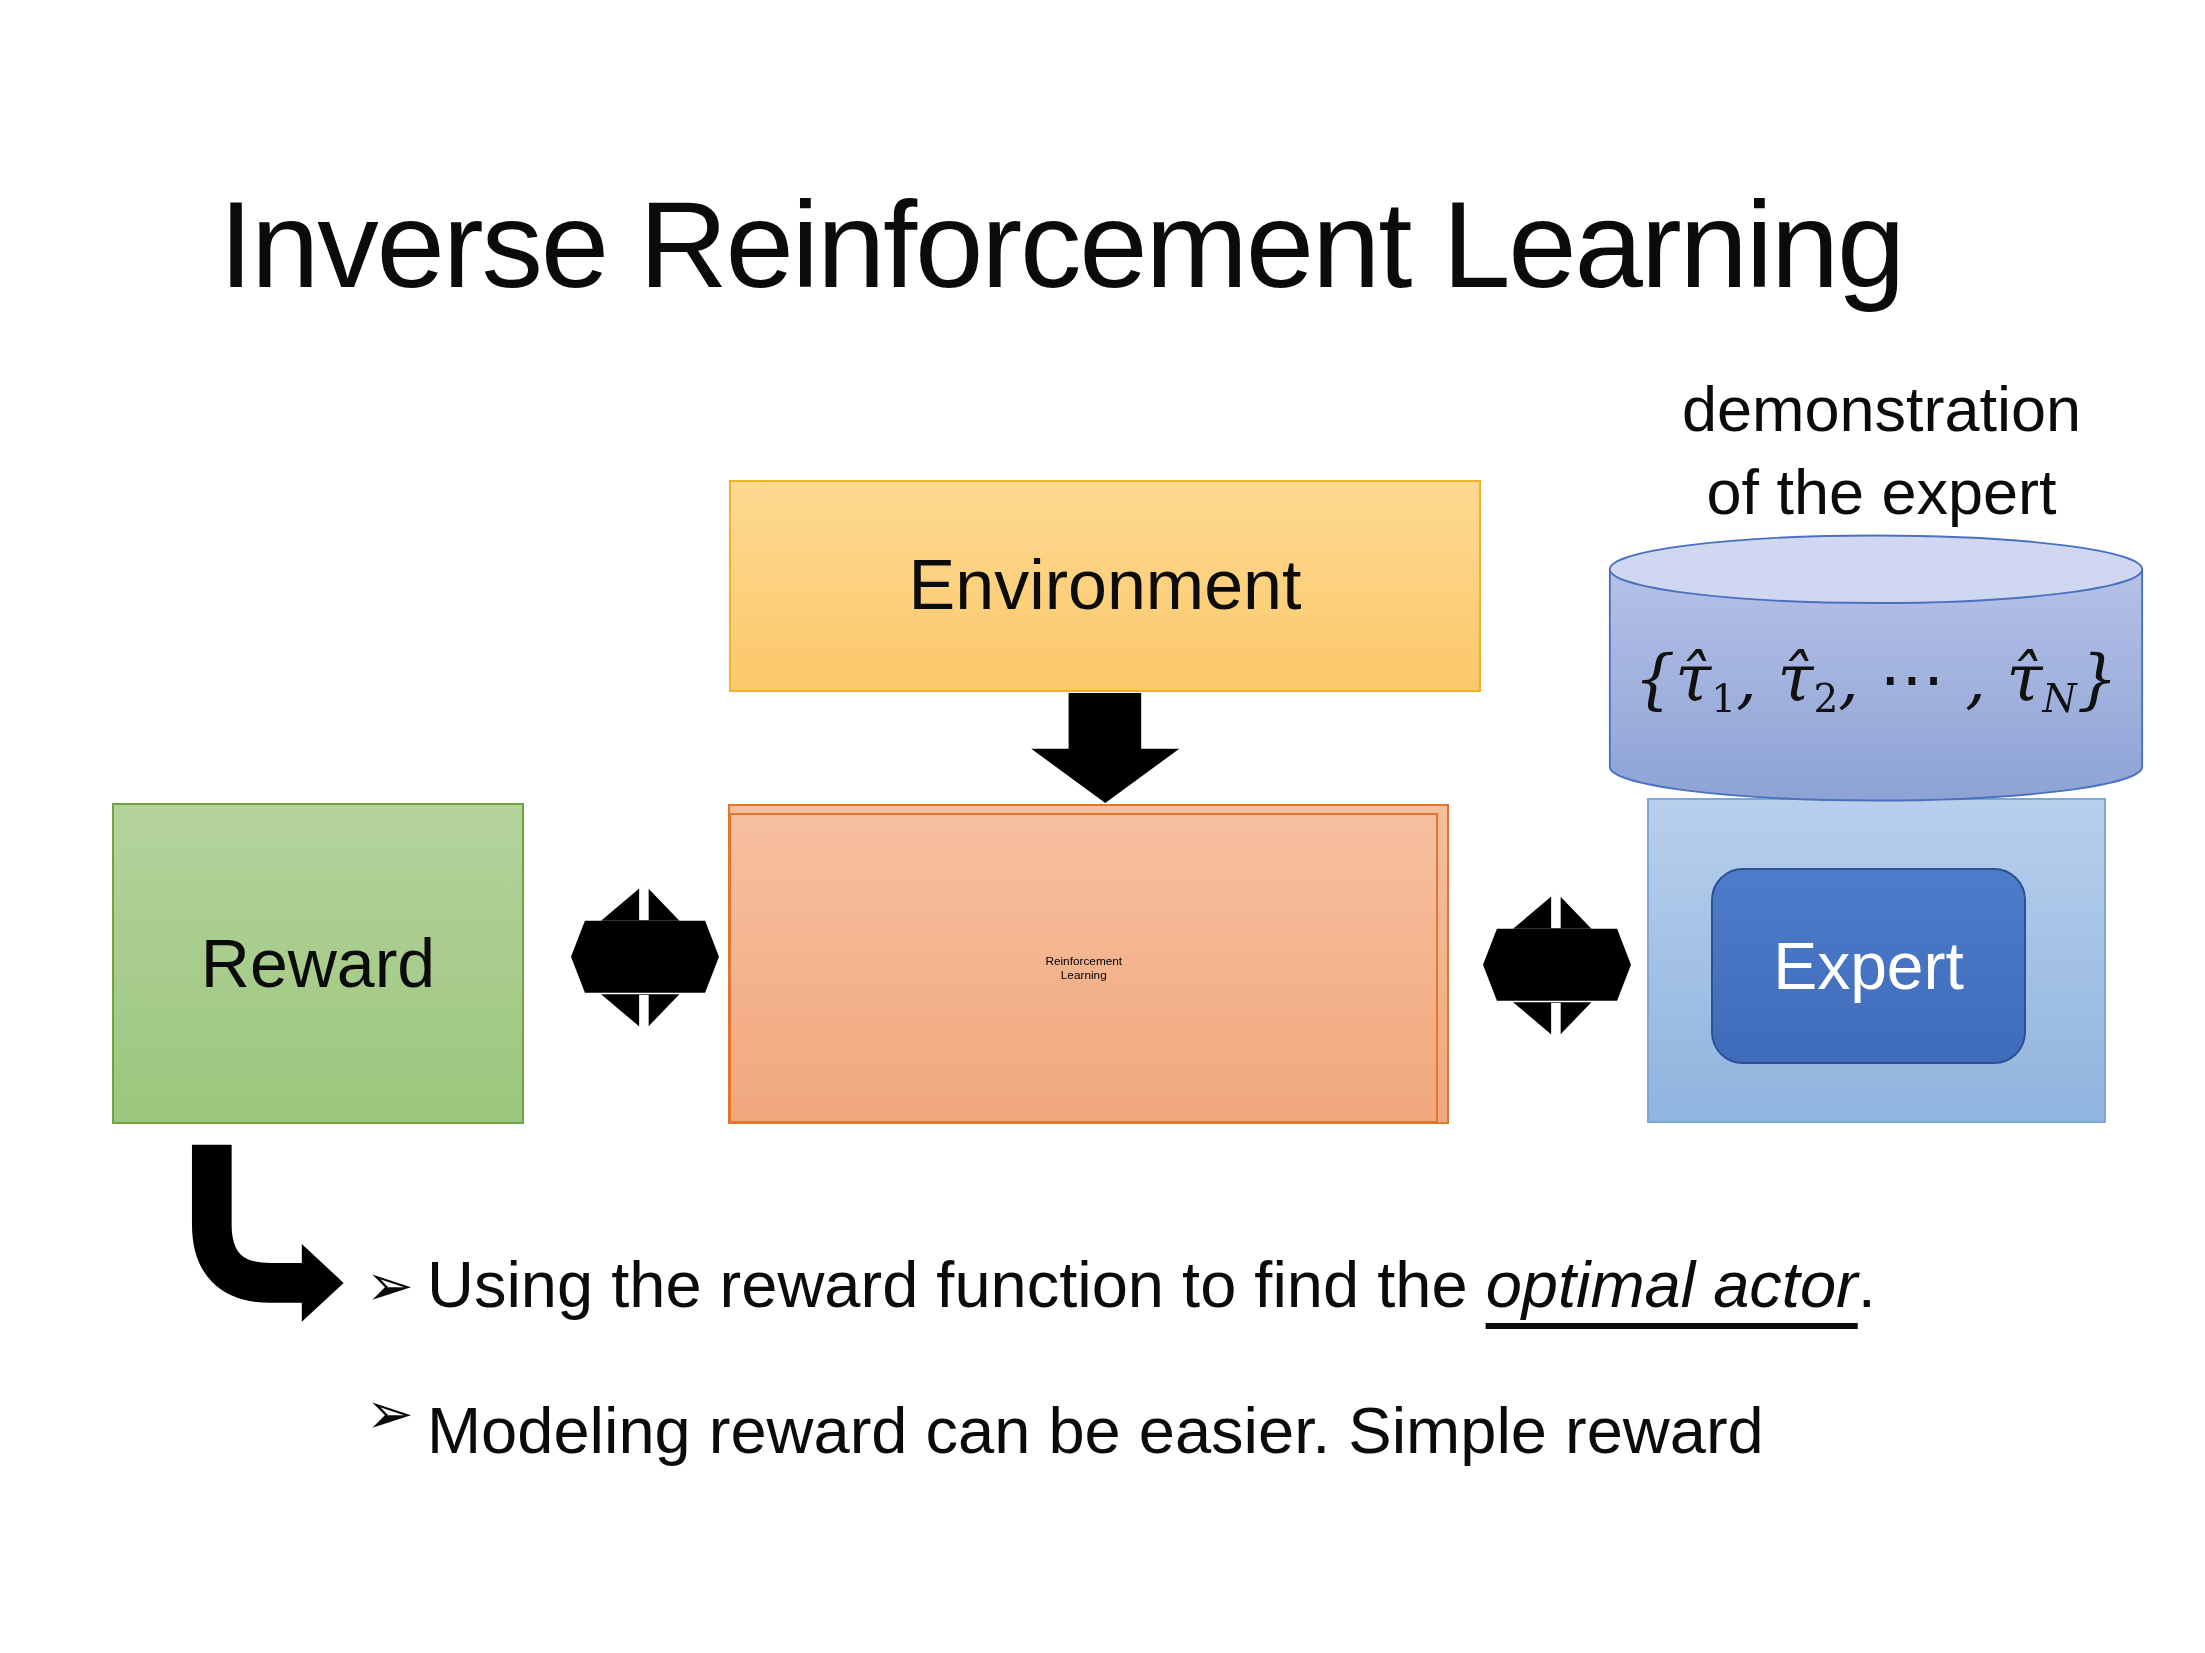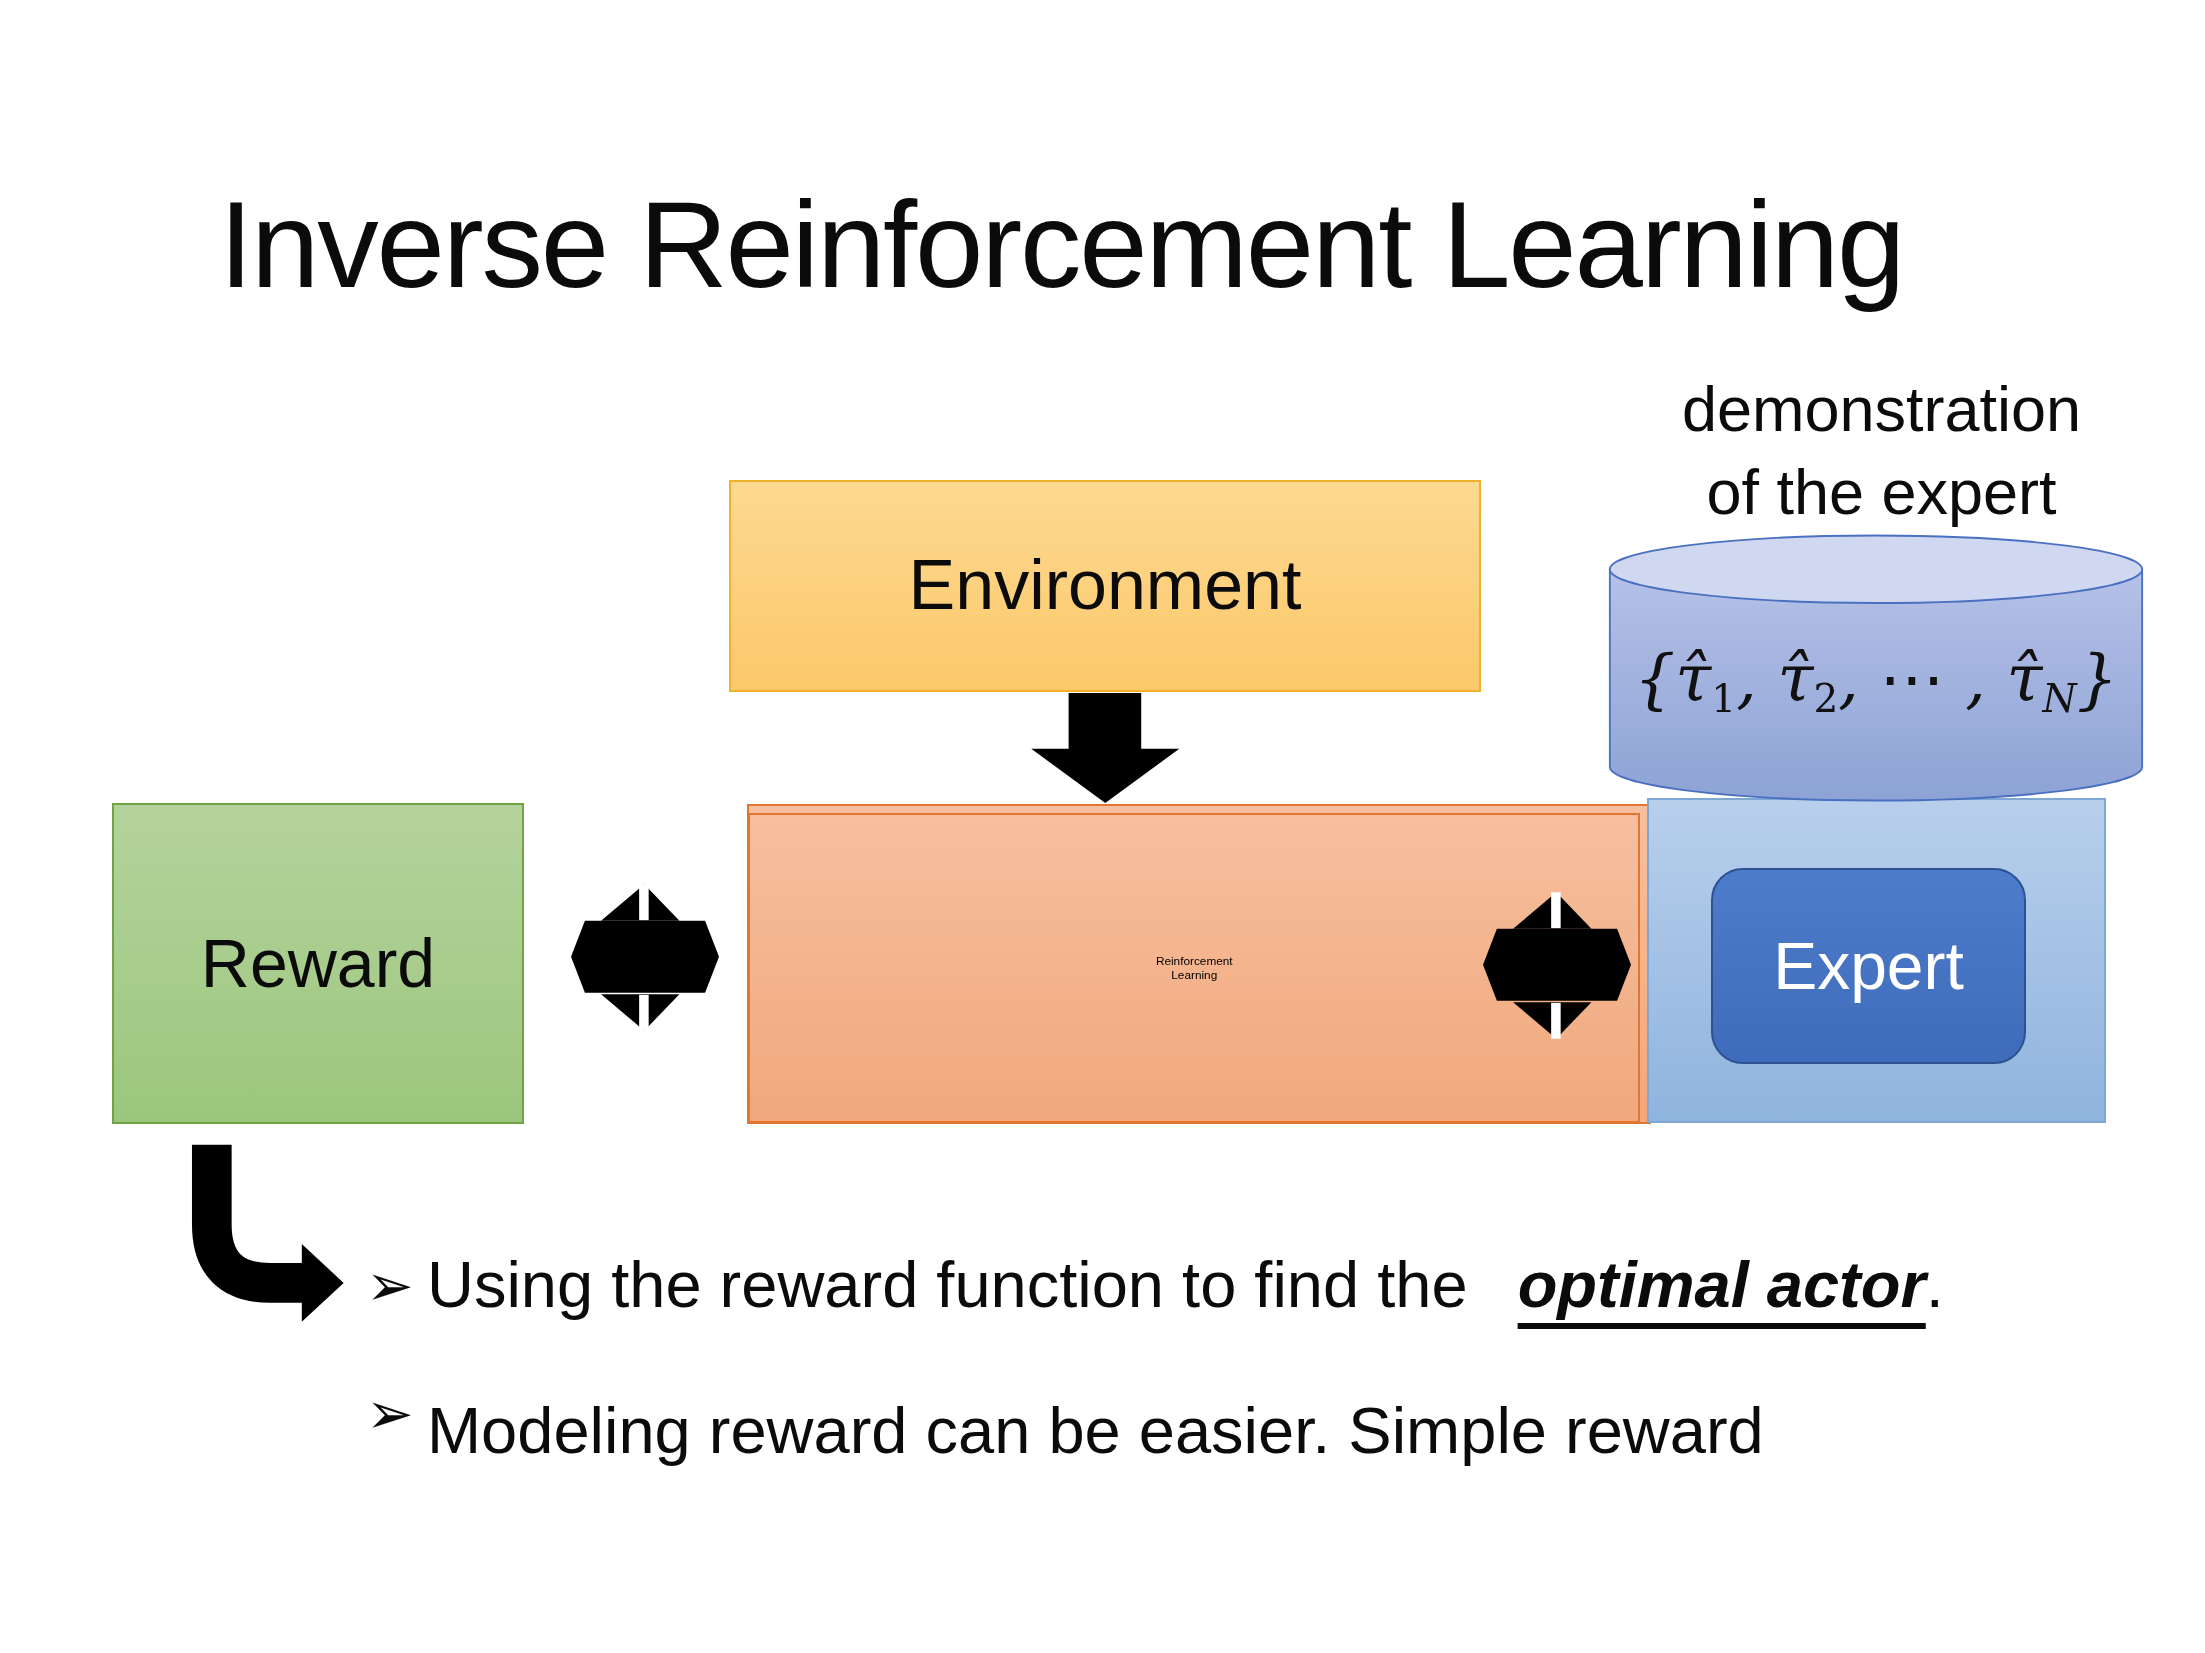--- a/index.html
+++ b/index.html
@@ -28,24 +28,23 @@
   }
   .env-box .line{font-size:70px;}
 
   .reward-box{
     left:112px; top:803px; width:412px; height:321px;
     background:linear-gradient(180deg, var(--reward-fill-top,#b4d39c), var(--reward-fill-bottom,#9cc67d));
     border:2.2px solid var(--reward-border,#6fa344);
   }
 
   .rl-outer{
-    position:absolute; left:728px; top:804px; width:904px; height:320px;
+    position:absolute; left:728px; top:804px; width:721px; height:320px;
     background:linear-gradient(180deg, var(--rl-fill-top,#f7bf9f), var(--rl-fill-bottom,#f0a87c));
     border:2.2px solid var(--rl-border,#e0762f);
-    margin-left:19px;
   }
   .rl-inner{
     position:absolute; left:-0.7px; right:8.8px; top:7.4px; bottom:-0.7px;
     background:linear-gradient(180deg, var(--rl-fill-top,#f7bf9f), var(--rl-fill-bottom,#f0a87c));
     border:2.2px solid var(--rl-border,#e0762f);
     display:flex; flex-direction:column; align-items:center; justify-content:center; text-align:center;
   }
 
   
   .caption{
@@ -82,22 +81,22 @@
   .bullet-row{position:absolute; left:366px; display:flex; align-items:flex-start;}
   .bullet-row .marker{
     font-family:"DejaVu Sans", sans-serif; font-size:57px; line-height:1.3;
     margin-right:13.2px; position:relative; top:7.4px; color:var(--text,#0b0b0b);
   }
   .bullet-text{font-size:65px; line-height:1.34; color:var(--text,#0b0b0b);}
   .bullet-row.second .bullet-text{line-height:123px;}
   .row-1{top:1241px;}
   .row-2{top:1369px;}
   .emph{
-    font-weight:bold; font-style:italic;
-    text-decoration:underline; text-decoration-thickness:5.9px; text-underline-offset:16px;margin-left:32px;
+    font-weight:normal; font-style:italic;
+    text-decoration:underline; text-decoration-thickness:5.9px; text-underline-offset:16px;
   }
 </style>
 </head>
 <body>
 
 <div class="stage">
 
   <h1 class="title">Inverse Reinforcement Learning</h1>
 
   <div class="box env-box">

